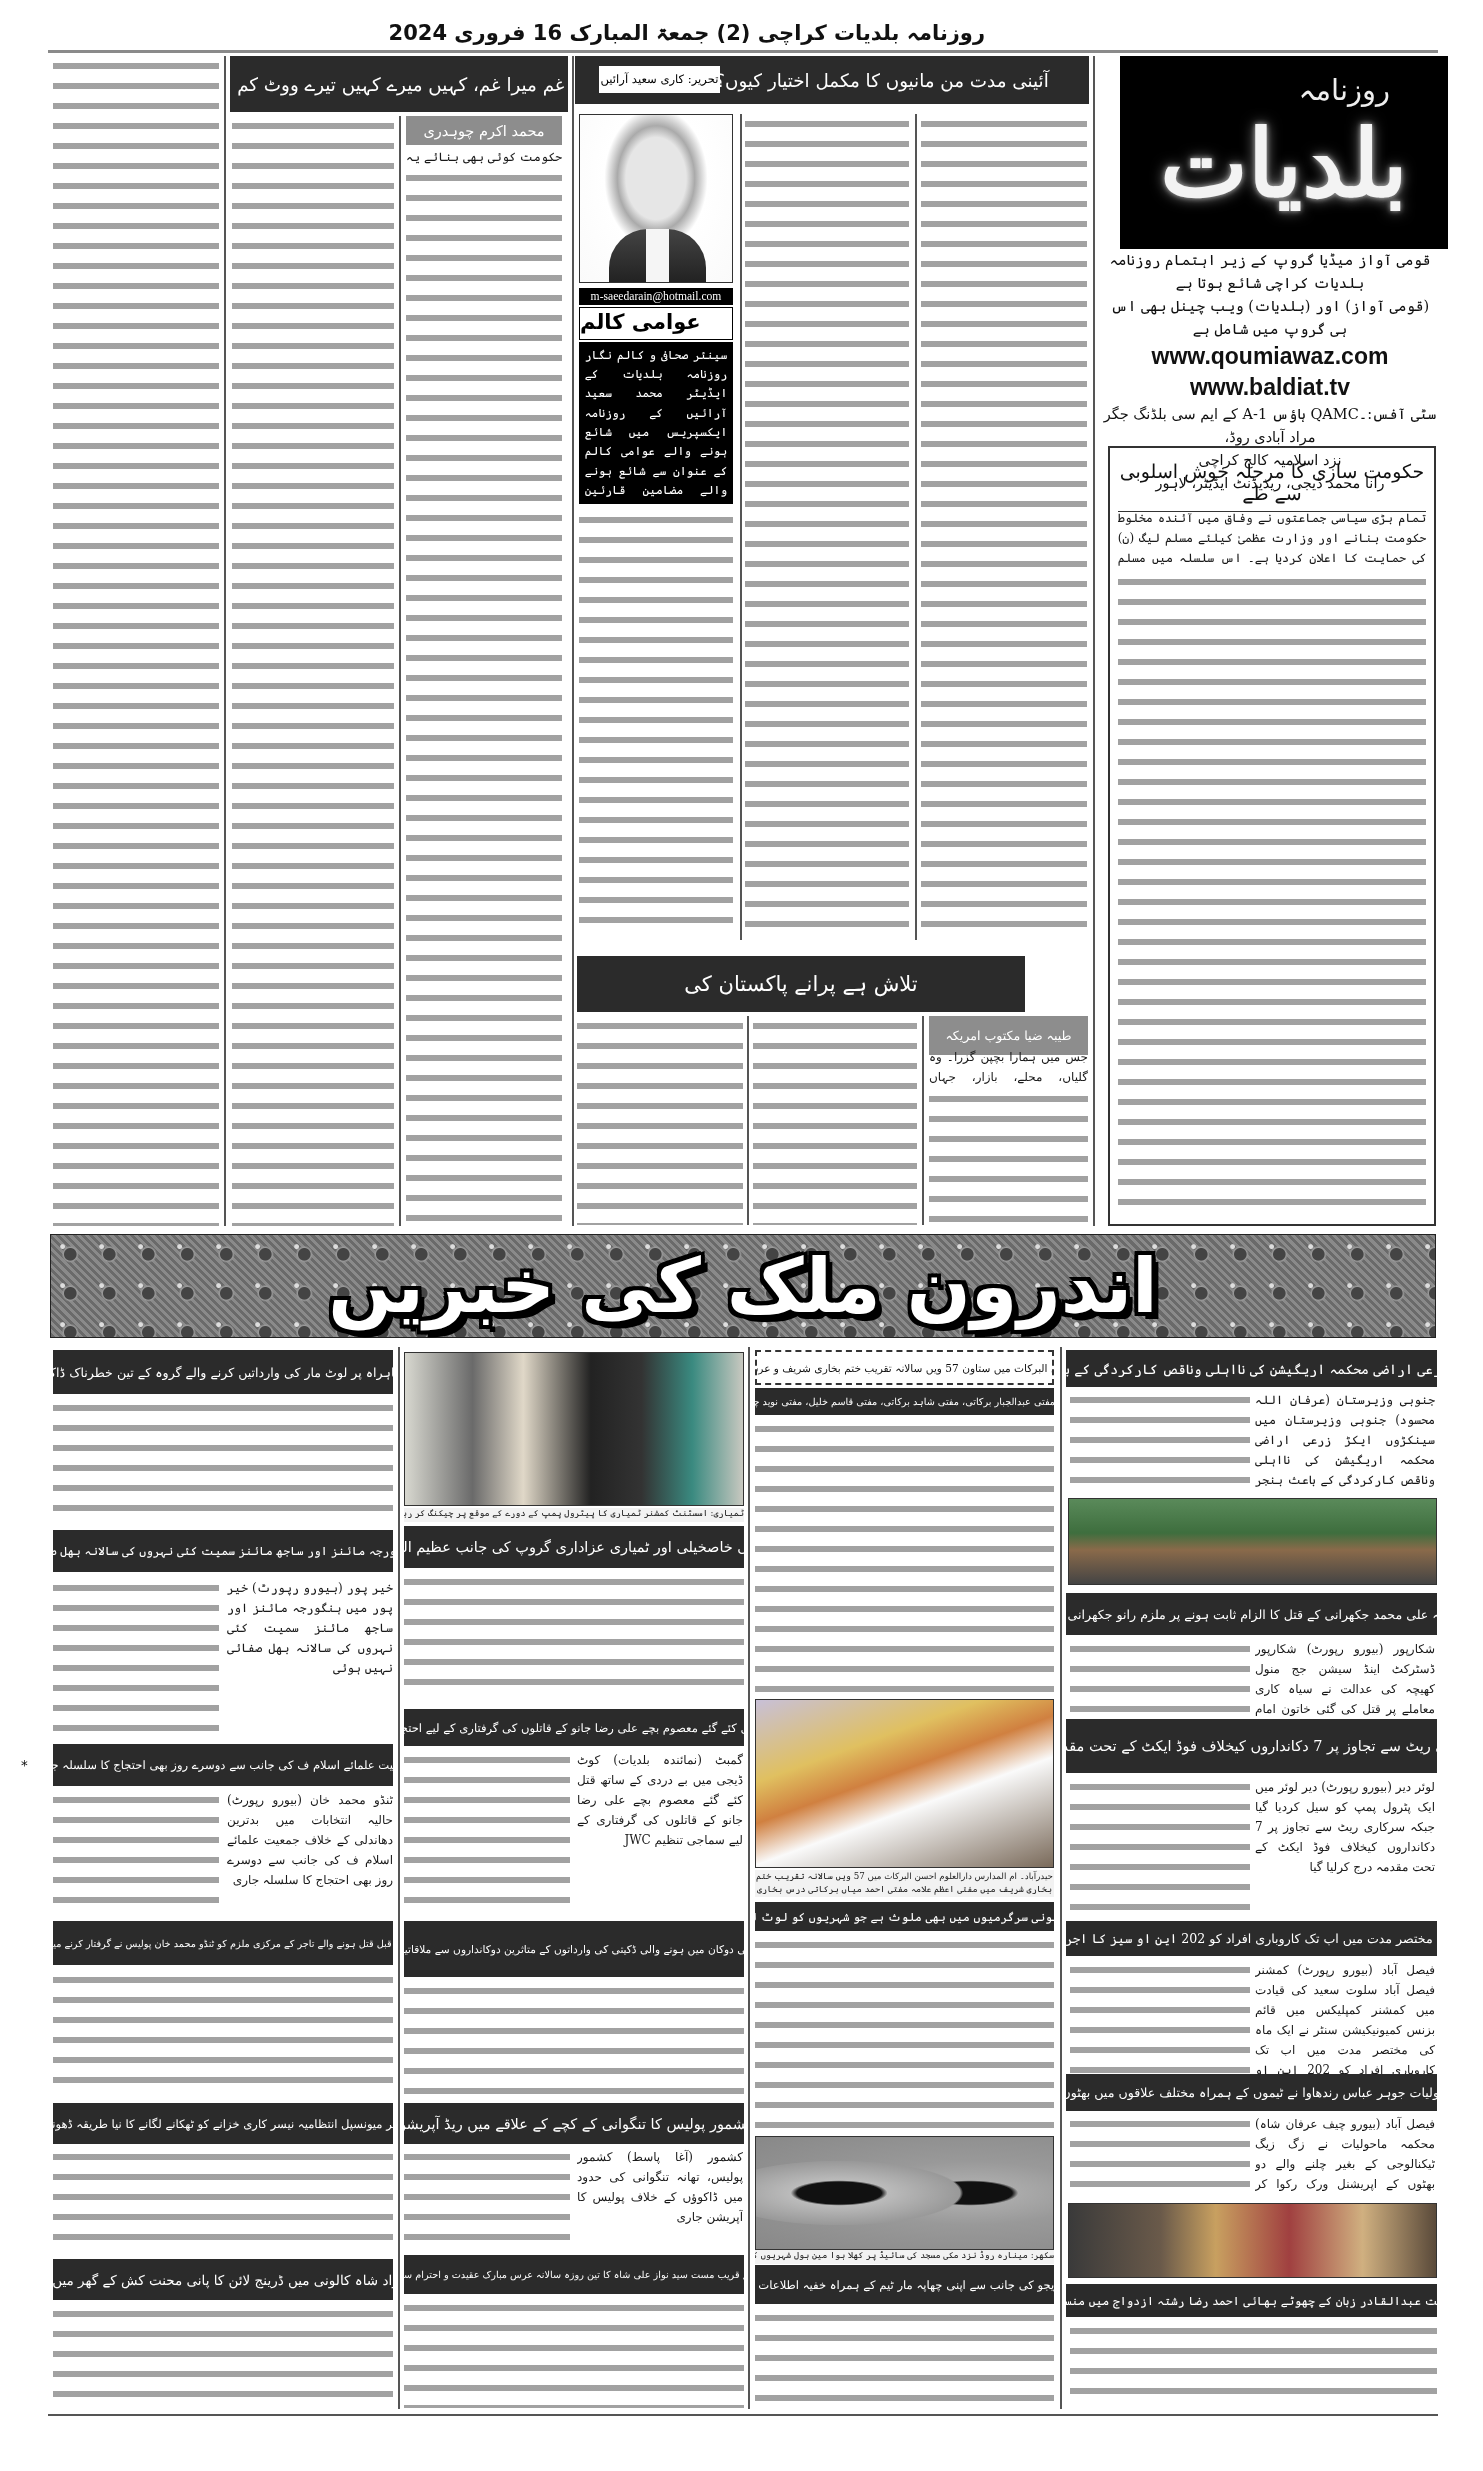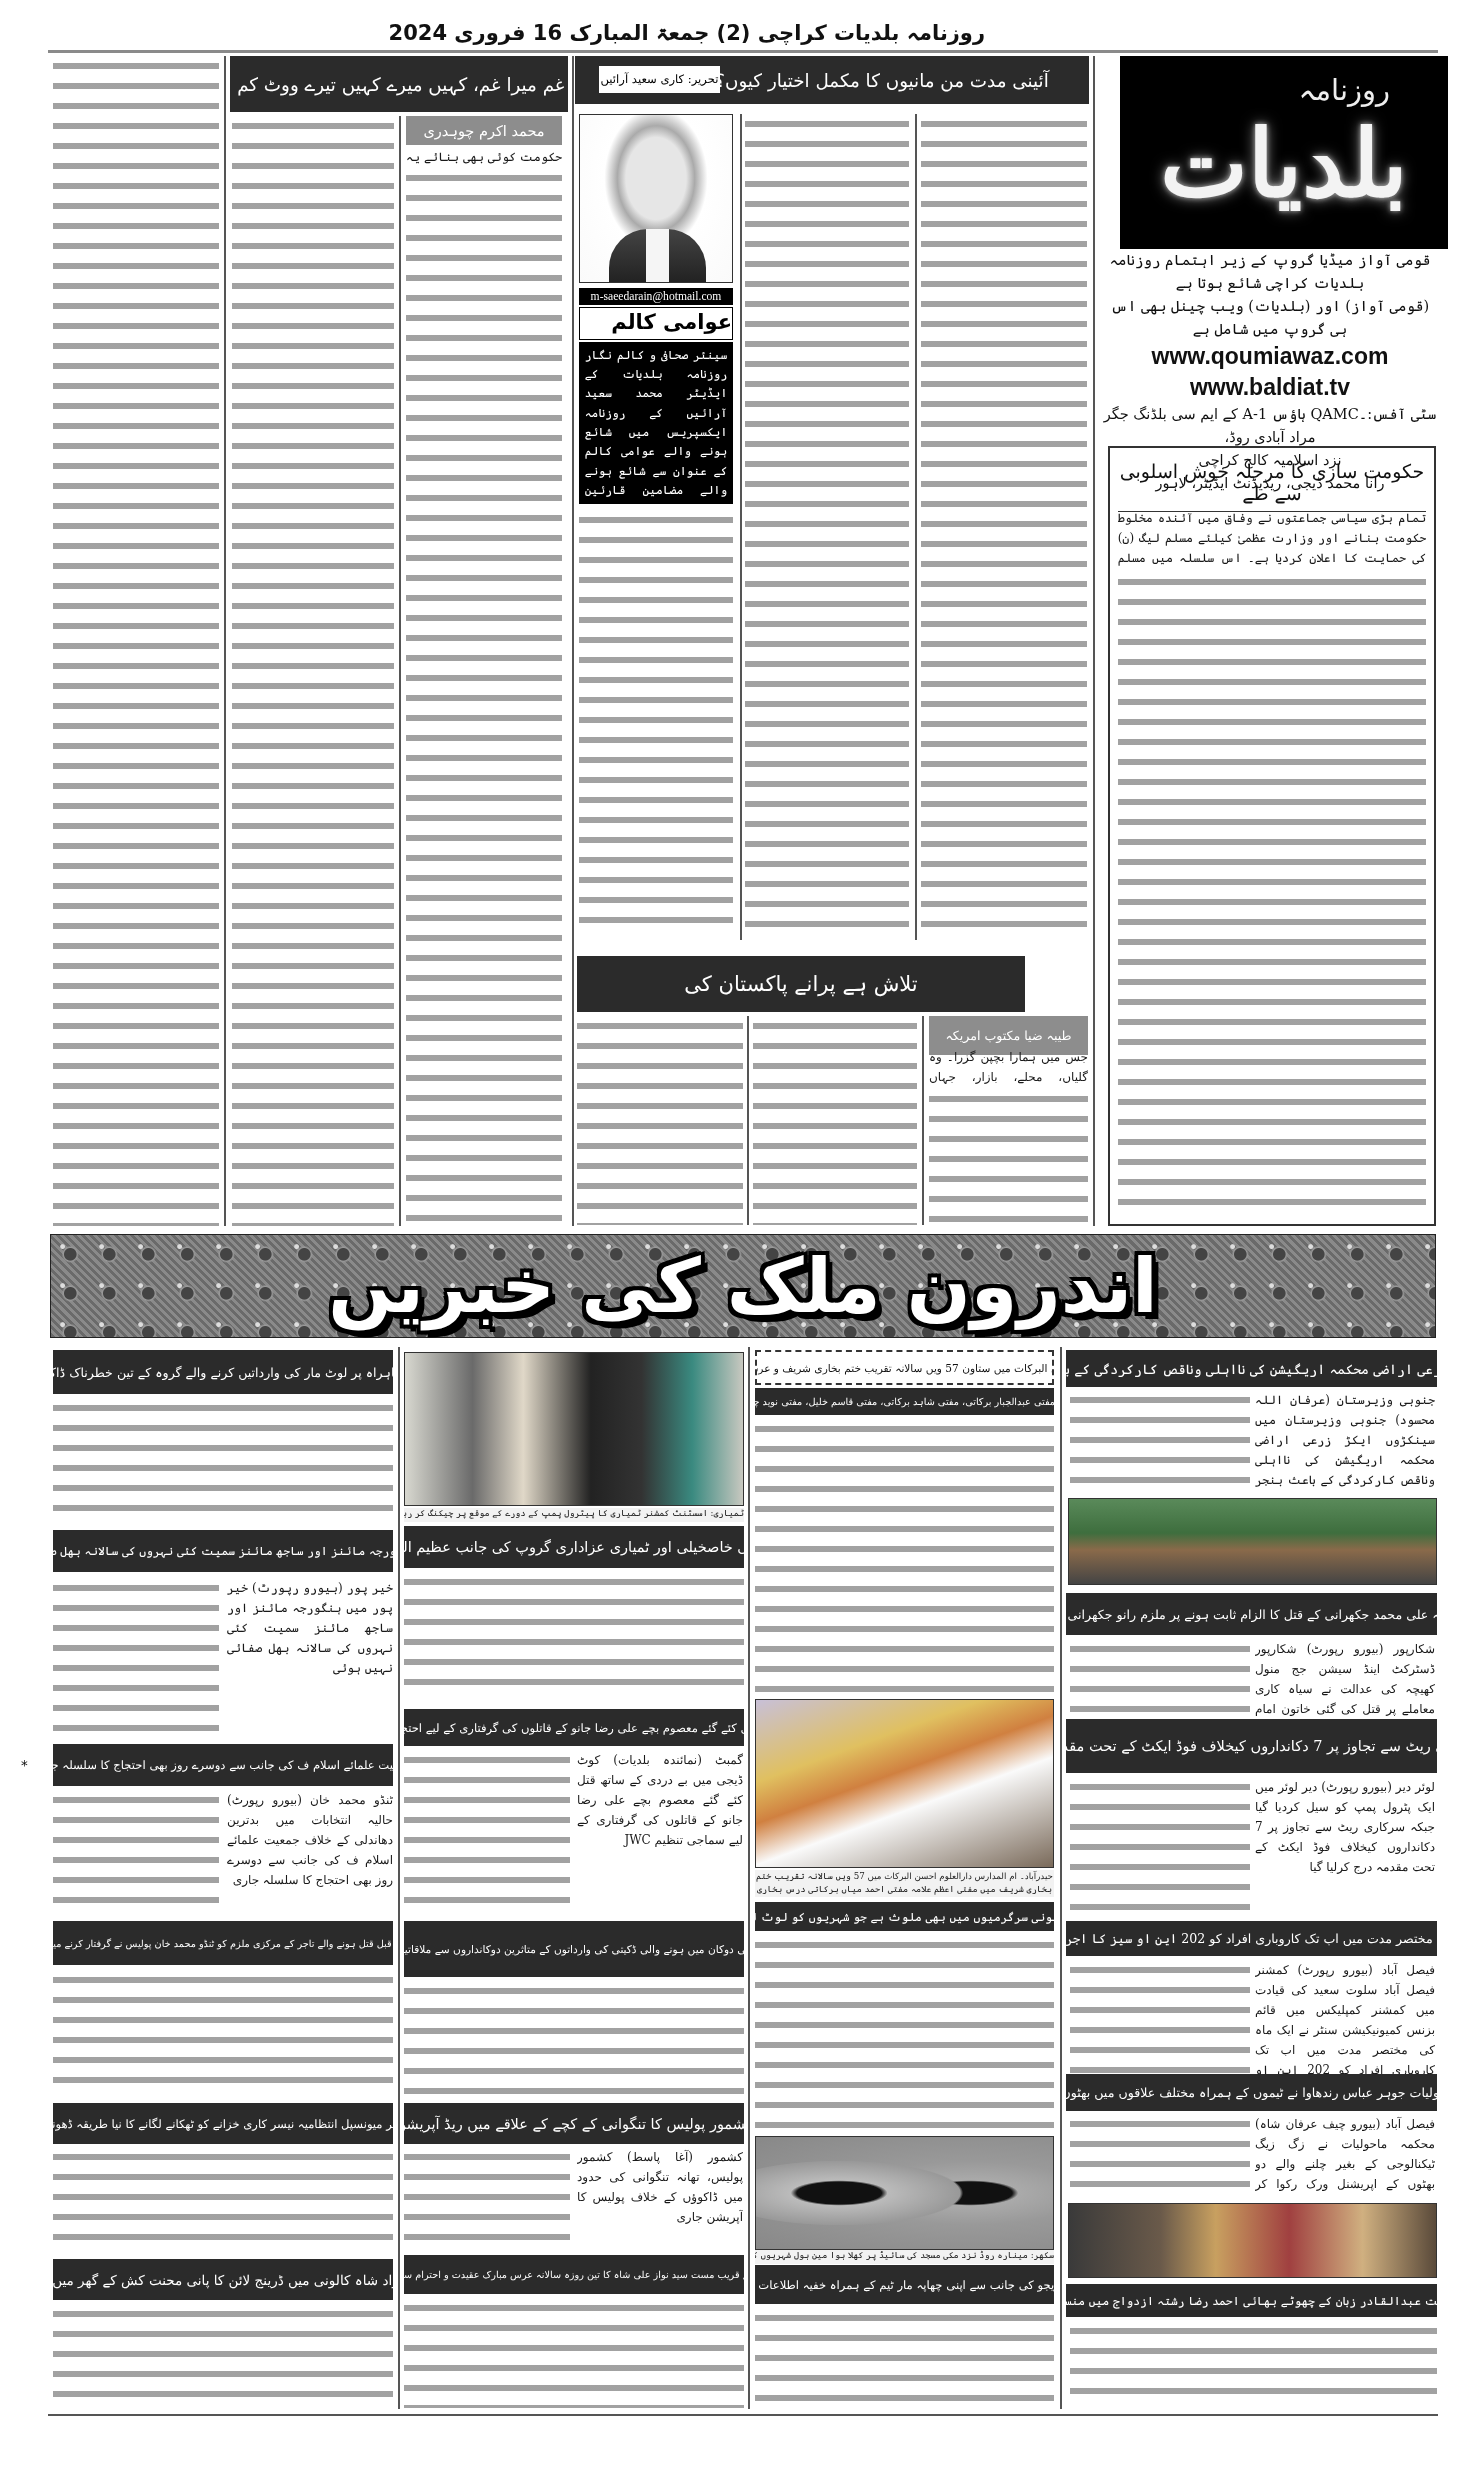--- a/index.html
+++ b/index.html
@@ -26,21 +26,21 @@
 .banner{position:absolute;left:50px;top:1234px;width:1386px;height:104px;
  background:
   radial-gradient(circle at 11.6px 11.6px,#ddd 1.9px,transparent 2.9px) 0 0/39px 39px,
   radial-gradient(circle at 19.3px 19.3px,#444 5.8px,#999 6.8px,transparent 8.7px) 0 0/39px 39px,
   repeating-linear-gradient(45deg,#6a6a6a 0 2.9px,#8a8a8a 2.9px 5.8px);
  border:1px solid #222;display:flex;align-items:center;justify-content:center}
 .banner-text{font-size:75px;font-weight:bold;color:#fff;font-family:"DejaVu Sans",sans-serif;
  text-shadow:-3.9px -3.9px 0 #000,3.9px -3.9px 0 #000,-3.9px 3.9px 0 #000,3.9px 3.9px 0 #000,0 3.9px 0 #000,0 -3.9px 0 #000,3.9px 0 0 #000,-3.9px 0 0 #000,6.8px 6.8px 0 #000}
 .dashbox{position:absolute;border:2.9px dashed #333;background:#fff;display:flex;align-items:center;justify-content:center;font-family:"DejaVu Serif",serif;font-size:13.5px;white-space:nowrap;overflow:hidden}
 .email{position:absolute;background:#000;color:#fff;font-family:"Liberation Serif",serif;font-size:11.6px;direction:ltr;text-align:center;line-height:17.4px}
-.awami{position:absolute;background:#fff;color:#000;font-size:21px;font-weight:bold;text-align:right;border:1.9px solid #000}
+.awami{position:absolute;background:#fff;color:#000;font-size:21px;font-weight:bold;text-align:left;border:1.9px solid #000}
 .bio{position:absolute;background:#000;color:#fff;font-size:11.6px;line-height:19.3px;padding:3.9px 5.8px;text-align:justify;font-family:"DejaVu Serif",serif}
 .star{position:absolute;left:21px;top:1757px;font-size:13.5px}
 .bottomline{position:absolute;left:48px;top:2414px;width:1390px;height:1.9px;background:#555}
 </style>
 </head>
 <body>
 
 <div class="dateline">روزنامہ بلدیات کراچی (2) جمعۃ المبارک 16 فروری 2024</div>
 <div class="topline"></div>
 

